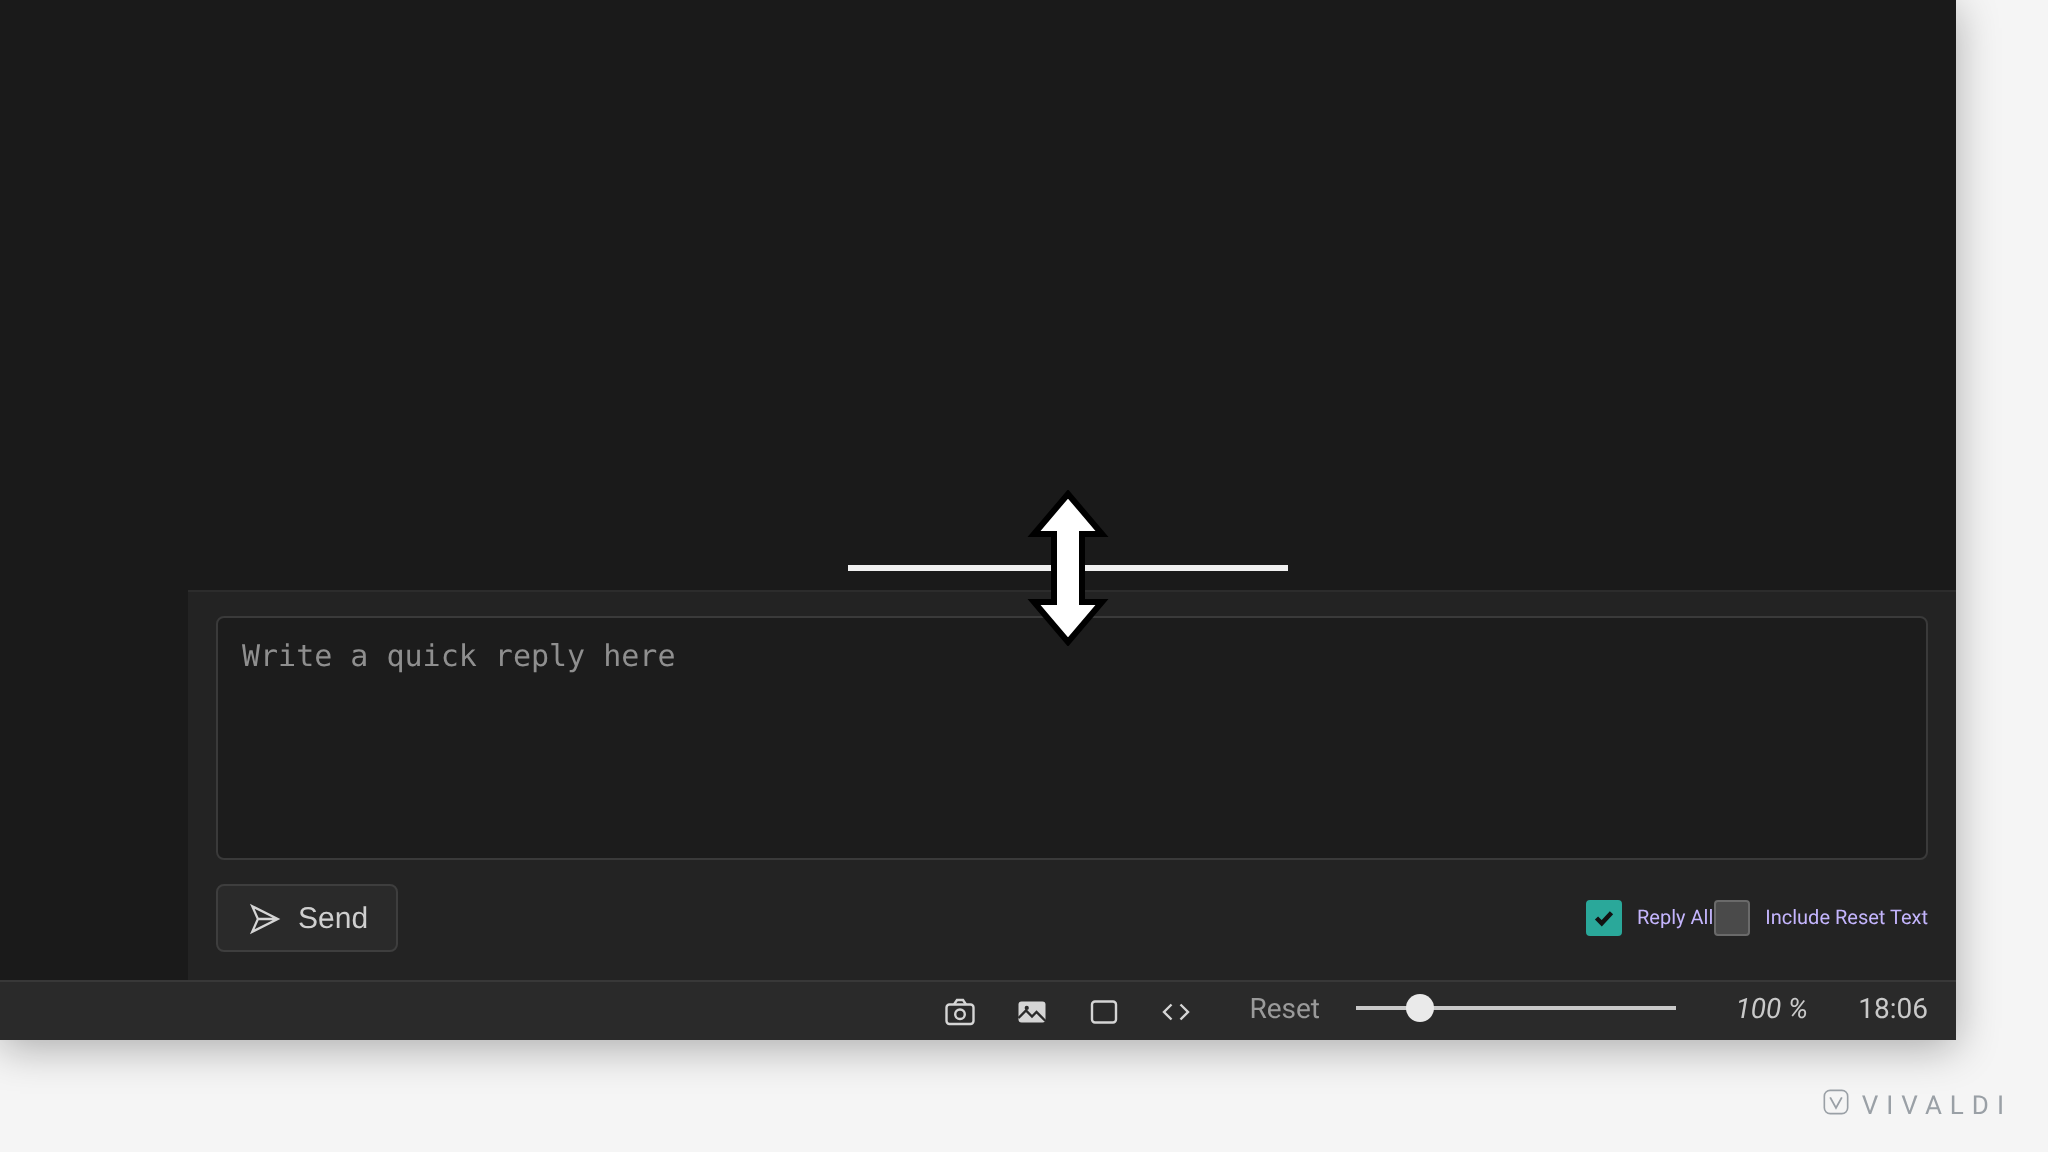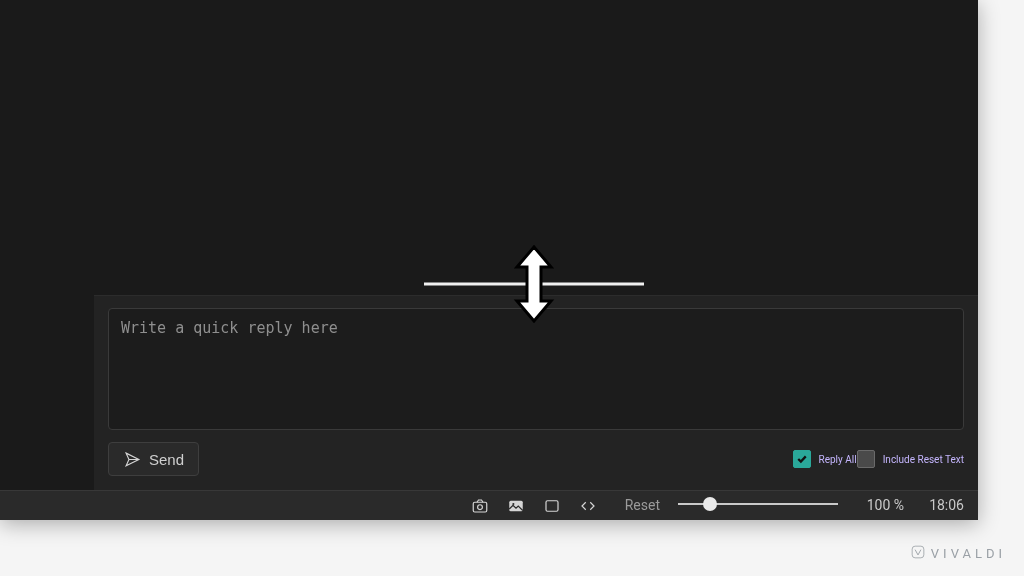--- a/index.html
+++ b/index.html
@@ -131,21 +131,21 @@
     transform: translateY(-50%);
   }
   .zoom-thumb {
     position: absolute;
     top: 50%;
     width: 14px; height: 14px;
     background: #eaeaea;
     border-radius: 50%;
     transform: translate(-50%, -50%);
   }
-  .zoom-label { min-width: 48px; text-align: right; }
+  .zoom-label { min-width: 48px; text-align: right; font-style: italic; }
   .clock { min-width: 42px; text-align: right; }
 
   .brand {
     position: absolute;
     right: 18px;
     bottom: 14px;
     color: #9aa0a6;
     font-size: 13px;
     letter-spacing: 4px;
     display: flex;

